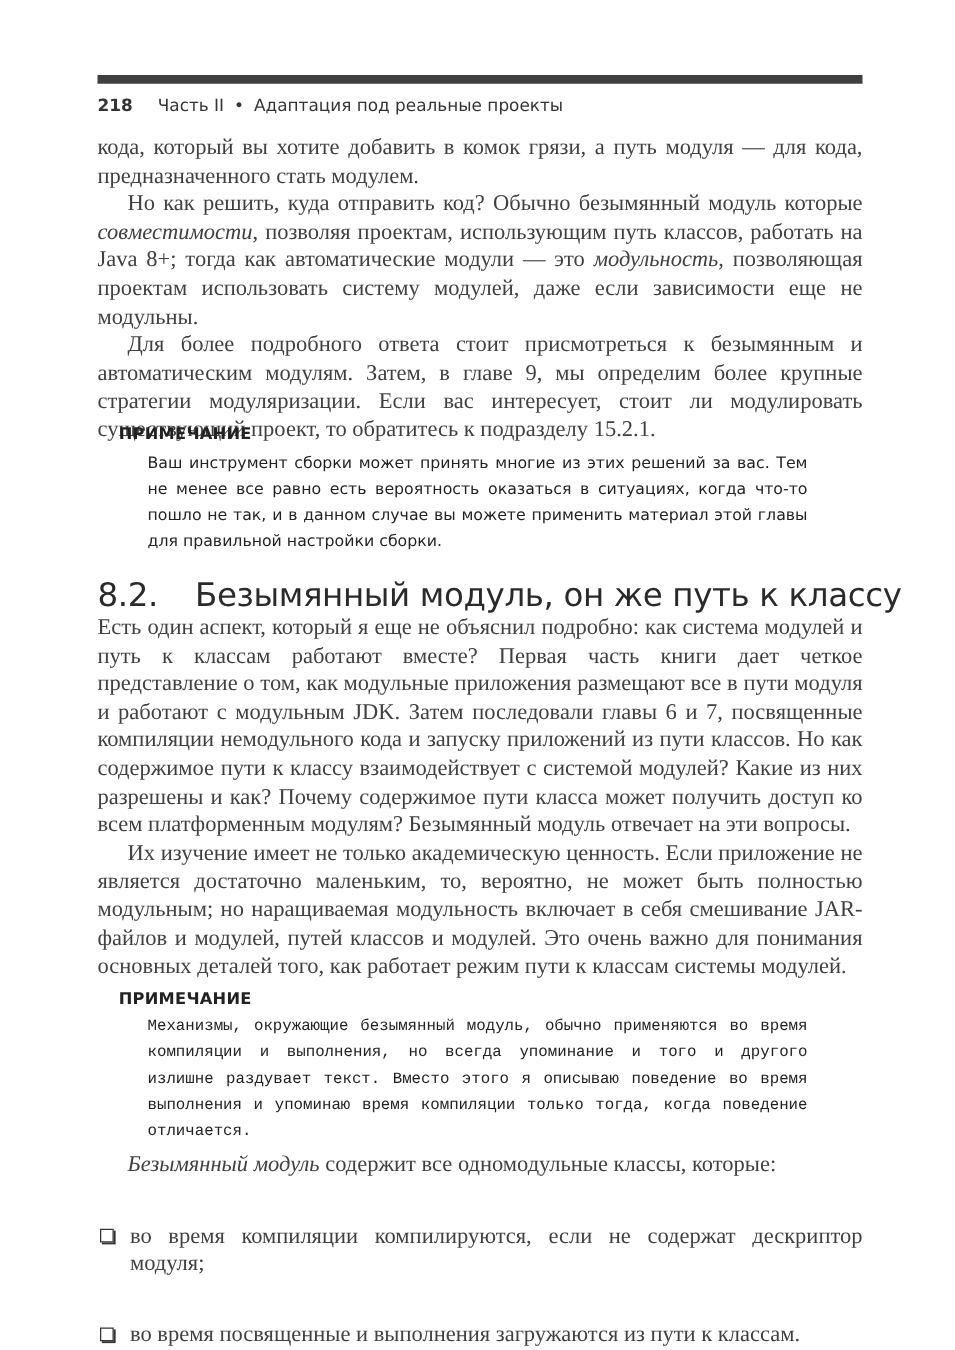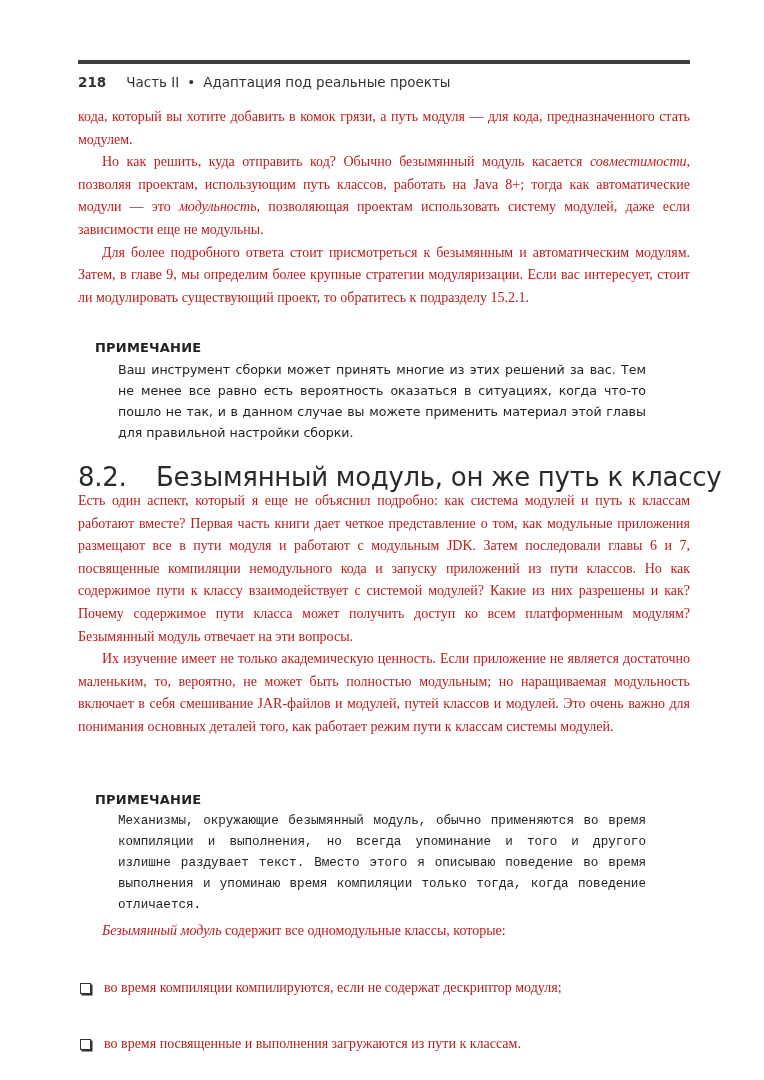--- a/index.html
+++ b/index.html
@@ -1,22 +1,22 @@
 <!DOCTYPE html>
 <html><head>
 <meta charset="utf-8">
 <style>
   html, body { margin: 0; padding: 0; background: #ffffff; }
   body { width: 764px; height: 1080px; position: relative; overflow: hidden; color: #2a2a2a; }
   .page { position: absolute; left: 78px; top: 0; width: 612px; }
-  .running-head { position: absolute; top: 60px; left: 0; width: 612px; border-top: 4px solid #404040; text-decoration: underline; }
+  .running-head { position: absolute; top: 60px; left: 0; width: 612px; border-top: 7px solid #404040; text-decoration: underline; }
   .rh-text { position: absolute; top: 10px; left: 0; font-family: "DejaVu Sans", sans-serif; font-size: 13.5px; color: #333; white-space: nowrap; }
   .rh-page { font-weight: bold; margin-right: 20px; }
   .rh-bullet { margin: 0 8px; }
-  .serif { font-family: "Liberation Serif", "DejaVu Serif", serif; font-size: 14px; line-height: 22.6px; color: #b91c1c; text-align: justify; }
+  .serif { font-family: "Liberation Serif", "DejaVu Serif", serif; font-size: 18px; line-height: 22.6px; color: #404040; text-align: justify; }
   .p { margin: 0; }
   .indent { text-indent: 24px; }
   .block { position: absolute; left: 0; width: 612px; }
   .note-title { font-family: "DejaVu Sans", sans-serif; font-weight: bold; font-size: 13px; color: #222; letter-spacing: 0.2px; margin-left: 17px; }
   .note-body { font-family: "DejaVu Sans", sans-serif; font-size: 12.6px; line-height: 21px; color: #222; margin-left: 40px; width: 528px; text-align: justify; }
   .section-title { font-family: "DejaVu Sans", sans-serif; font-size: 26px; color: #2a2a2a; letter-spacing: -0.3px; white-space: nowrap; }
   .sec-num { display: inline-block; width: 78px; }
   em { font-style: italic; }
   .list { list-style: none; padding: 0; margin: 0; }
   .list li { position: relative; padding-left: 26px; margin-top: 34px; }
@@ -28,21 +28,21 @@
 <div class="page">
 
   <div class="running-head">
     <div class="rh-text">
       <span class="rh-page">218</span><span>Часть II</span><span class="rh-bullet">•</span><span>Адаптация под реальные проекты</span>
     </div>
   </div>
 
   <div class="block serif" style="top:106px;">
     <p class="p">кода, который вы хотите добавить в комок грязи, а путь модуля — для кода, предназначенного стать модулем.</p>
-    <p class="p indent"><span>Но как решить, куда отправить код? Обычно безымянный модуль касается </span><em>совместимости</em><span>, позволяя проектам, использующим путь классов, работать на Java 8+; тогда как автоматические модули — это </span><em>модульность</em><span>, позволяющая проектам использовать систему модулей, даже если зависимости еще не модульны.</span></p>
+    <p class="p indent"><span>Но как решить, куда отправить код? Обычно безымянный модуль которые </span><em>совместимости</em><span>, позволяя проектам, использующим путь классов, работать на Java 8+; тогда как автоматические модули — это </span><em>модульность</em><span>, позволяющая проектам использовать систему модулей, даже если зависимости еще не модульны.</span></p>
     <p class="p indent">Для более подробного ответа стоит присмотреться к безымянным и автоматическим модулям. Затем, в главе 9, мы определим более крупные стратегии модуляризации. Если вас интересует, стоит ли модулировать существующий проект, то обратитесь к подразделу 15.2.1.</p>
   </div>
 
   <div class="block" style="top:340px;">
     <div class="note-title">ПРИМЕЧАНИЕ</div>
     <div class="note-body" style="margin-top:4px;">Ваш инструмент сборки может принять многие из этих решений за вас. Тем не менее все равно есть вероятность оказаться в ситуациях, когда что-то пошло не так, и в данном случае вы можете применить материал этой главы для правильной настройки сборки.</div>
   </div>
 
   <div class="block section-title" style="top:462px;">
     <span class="sec-num">8.2.</span><span>Безымянный модуль, он же путь к классу</span>

